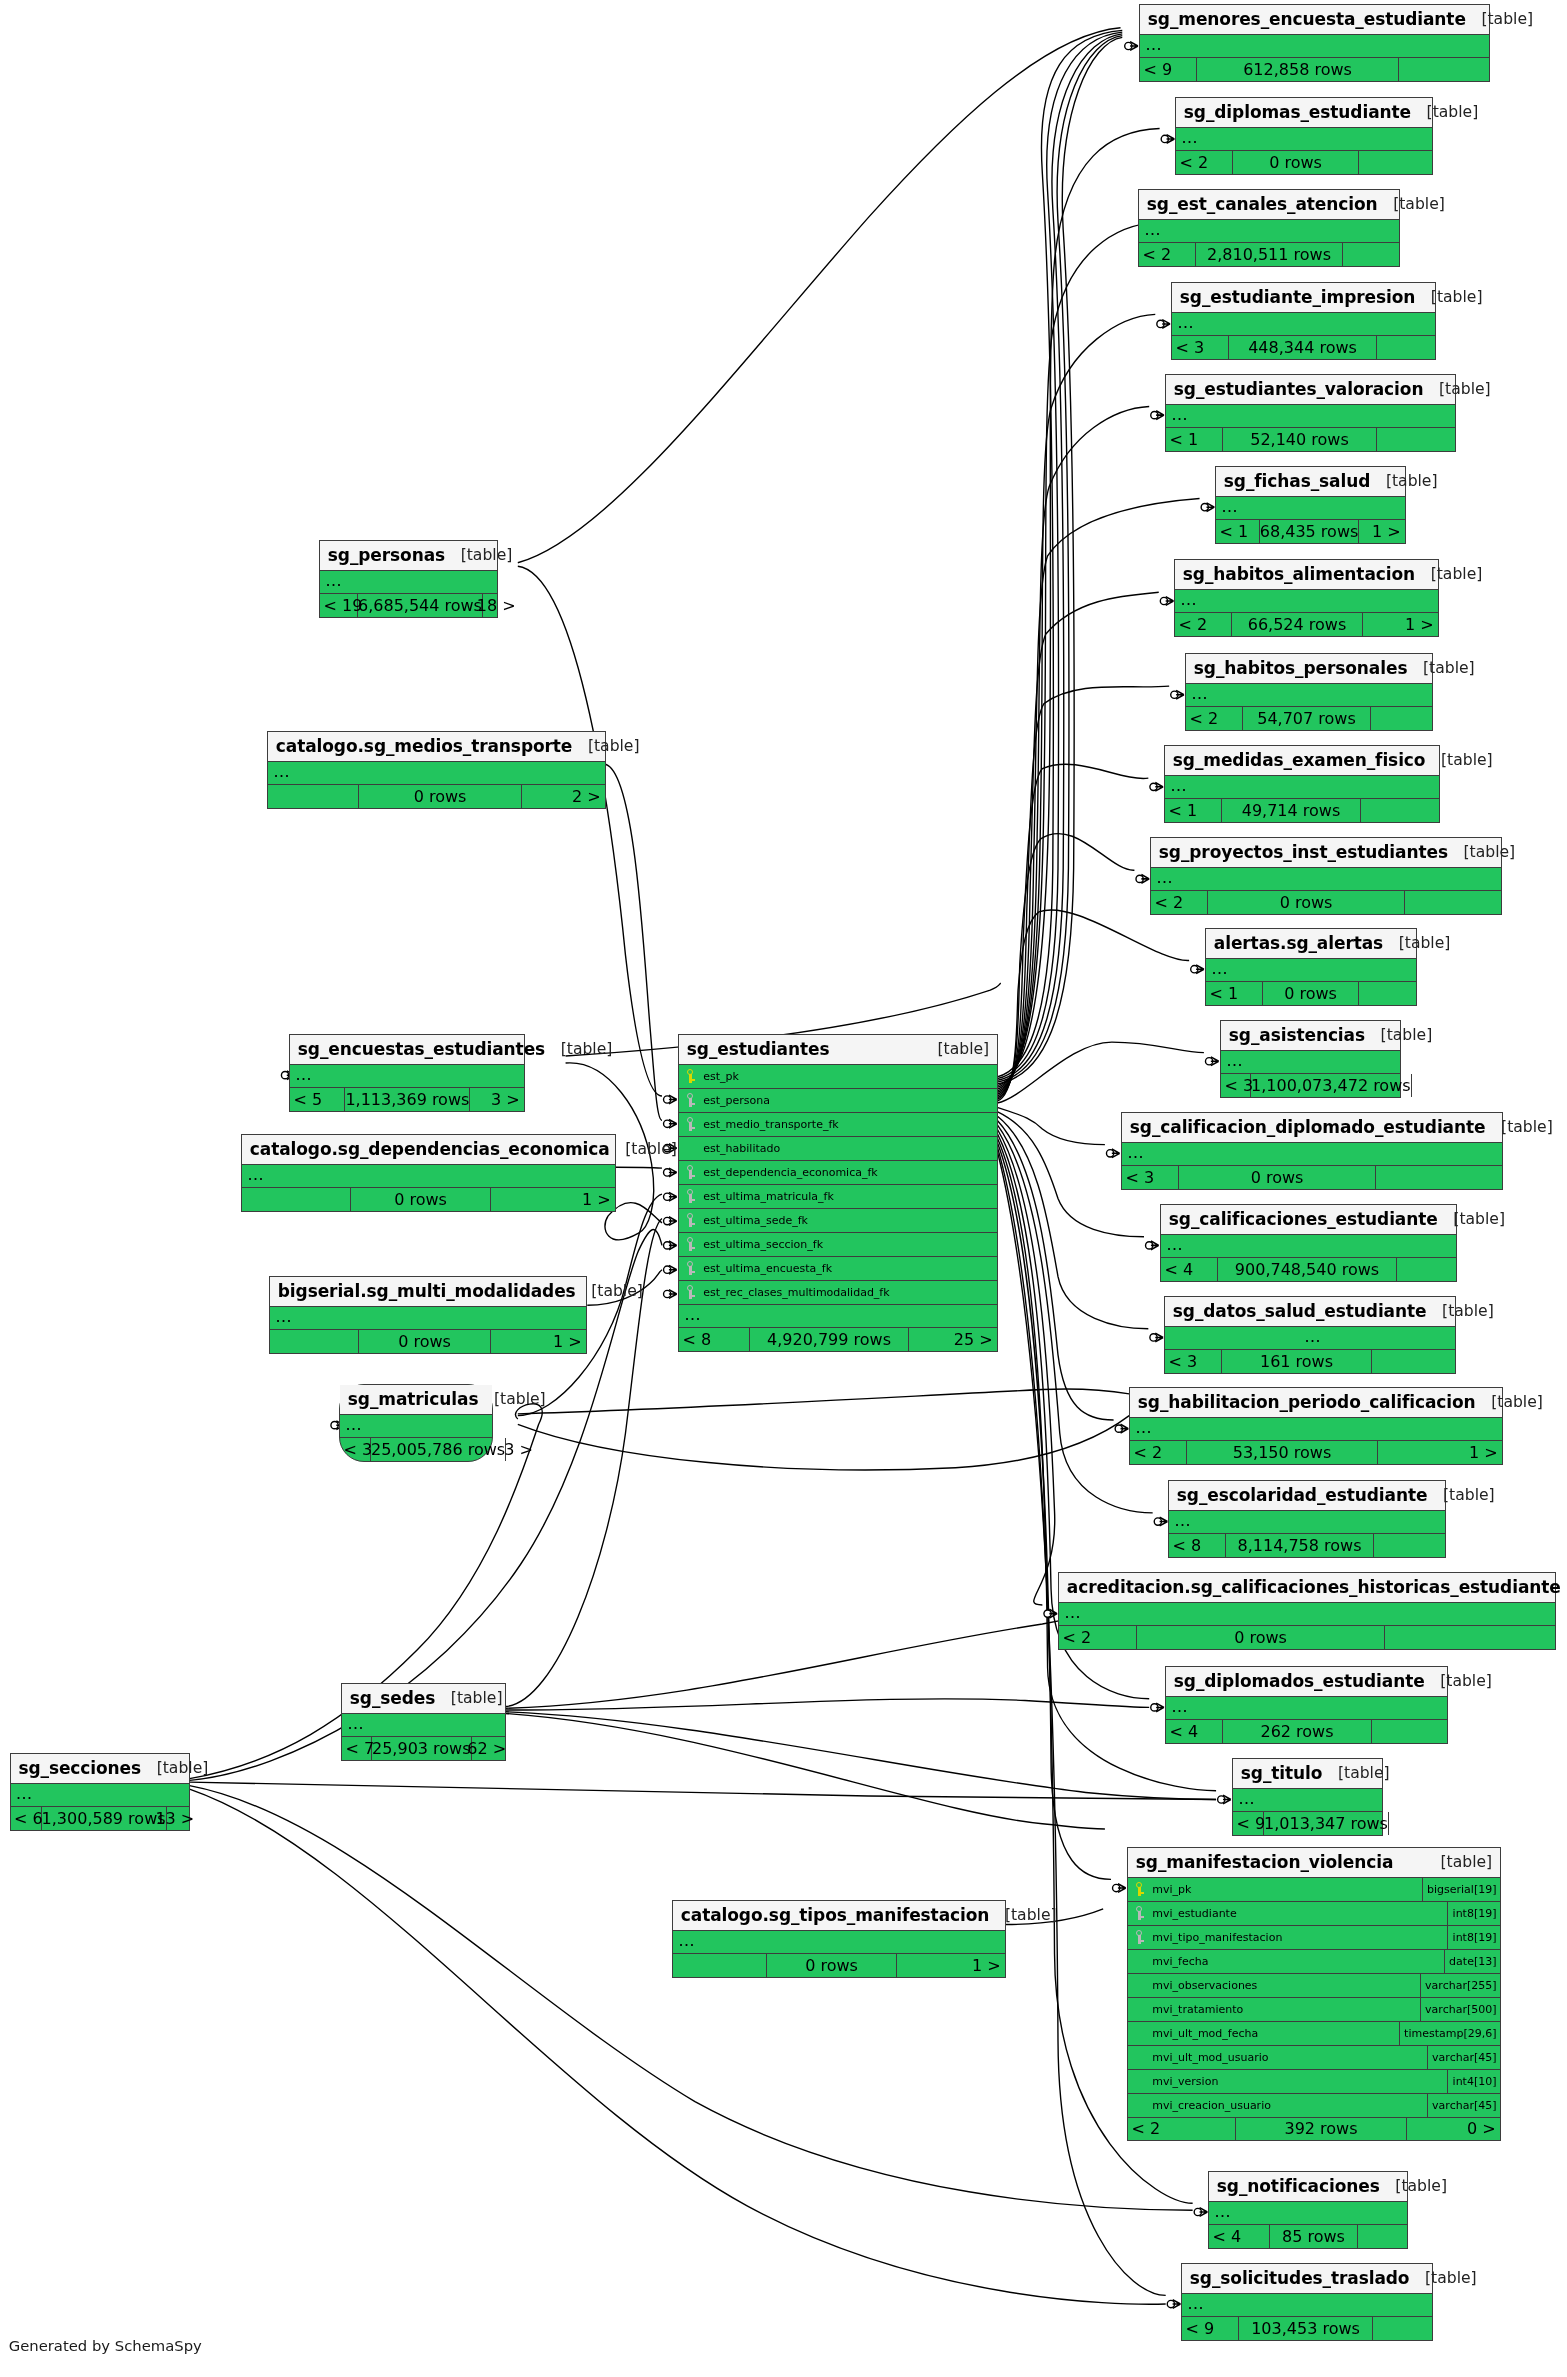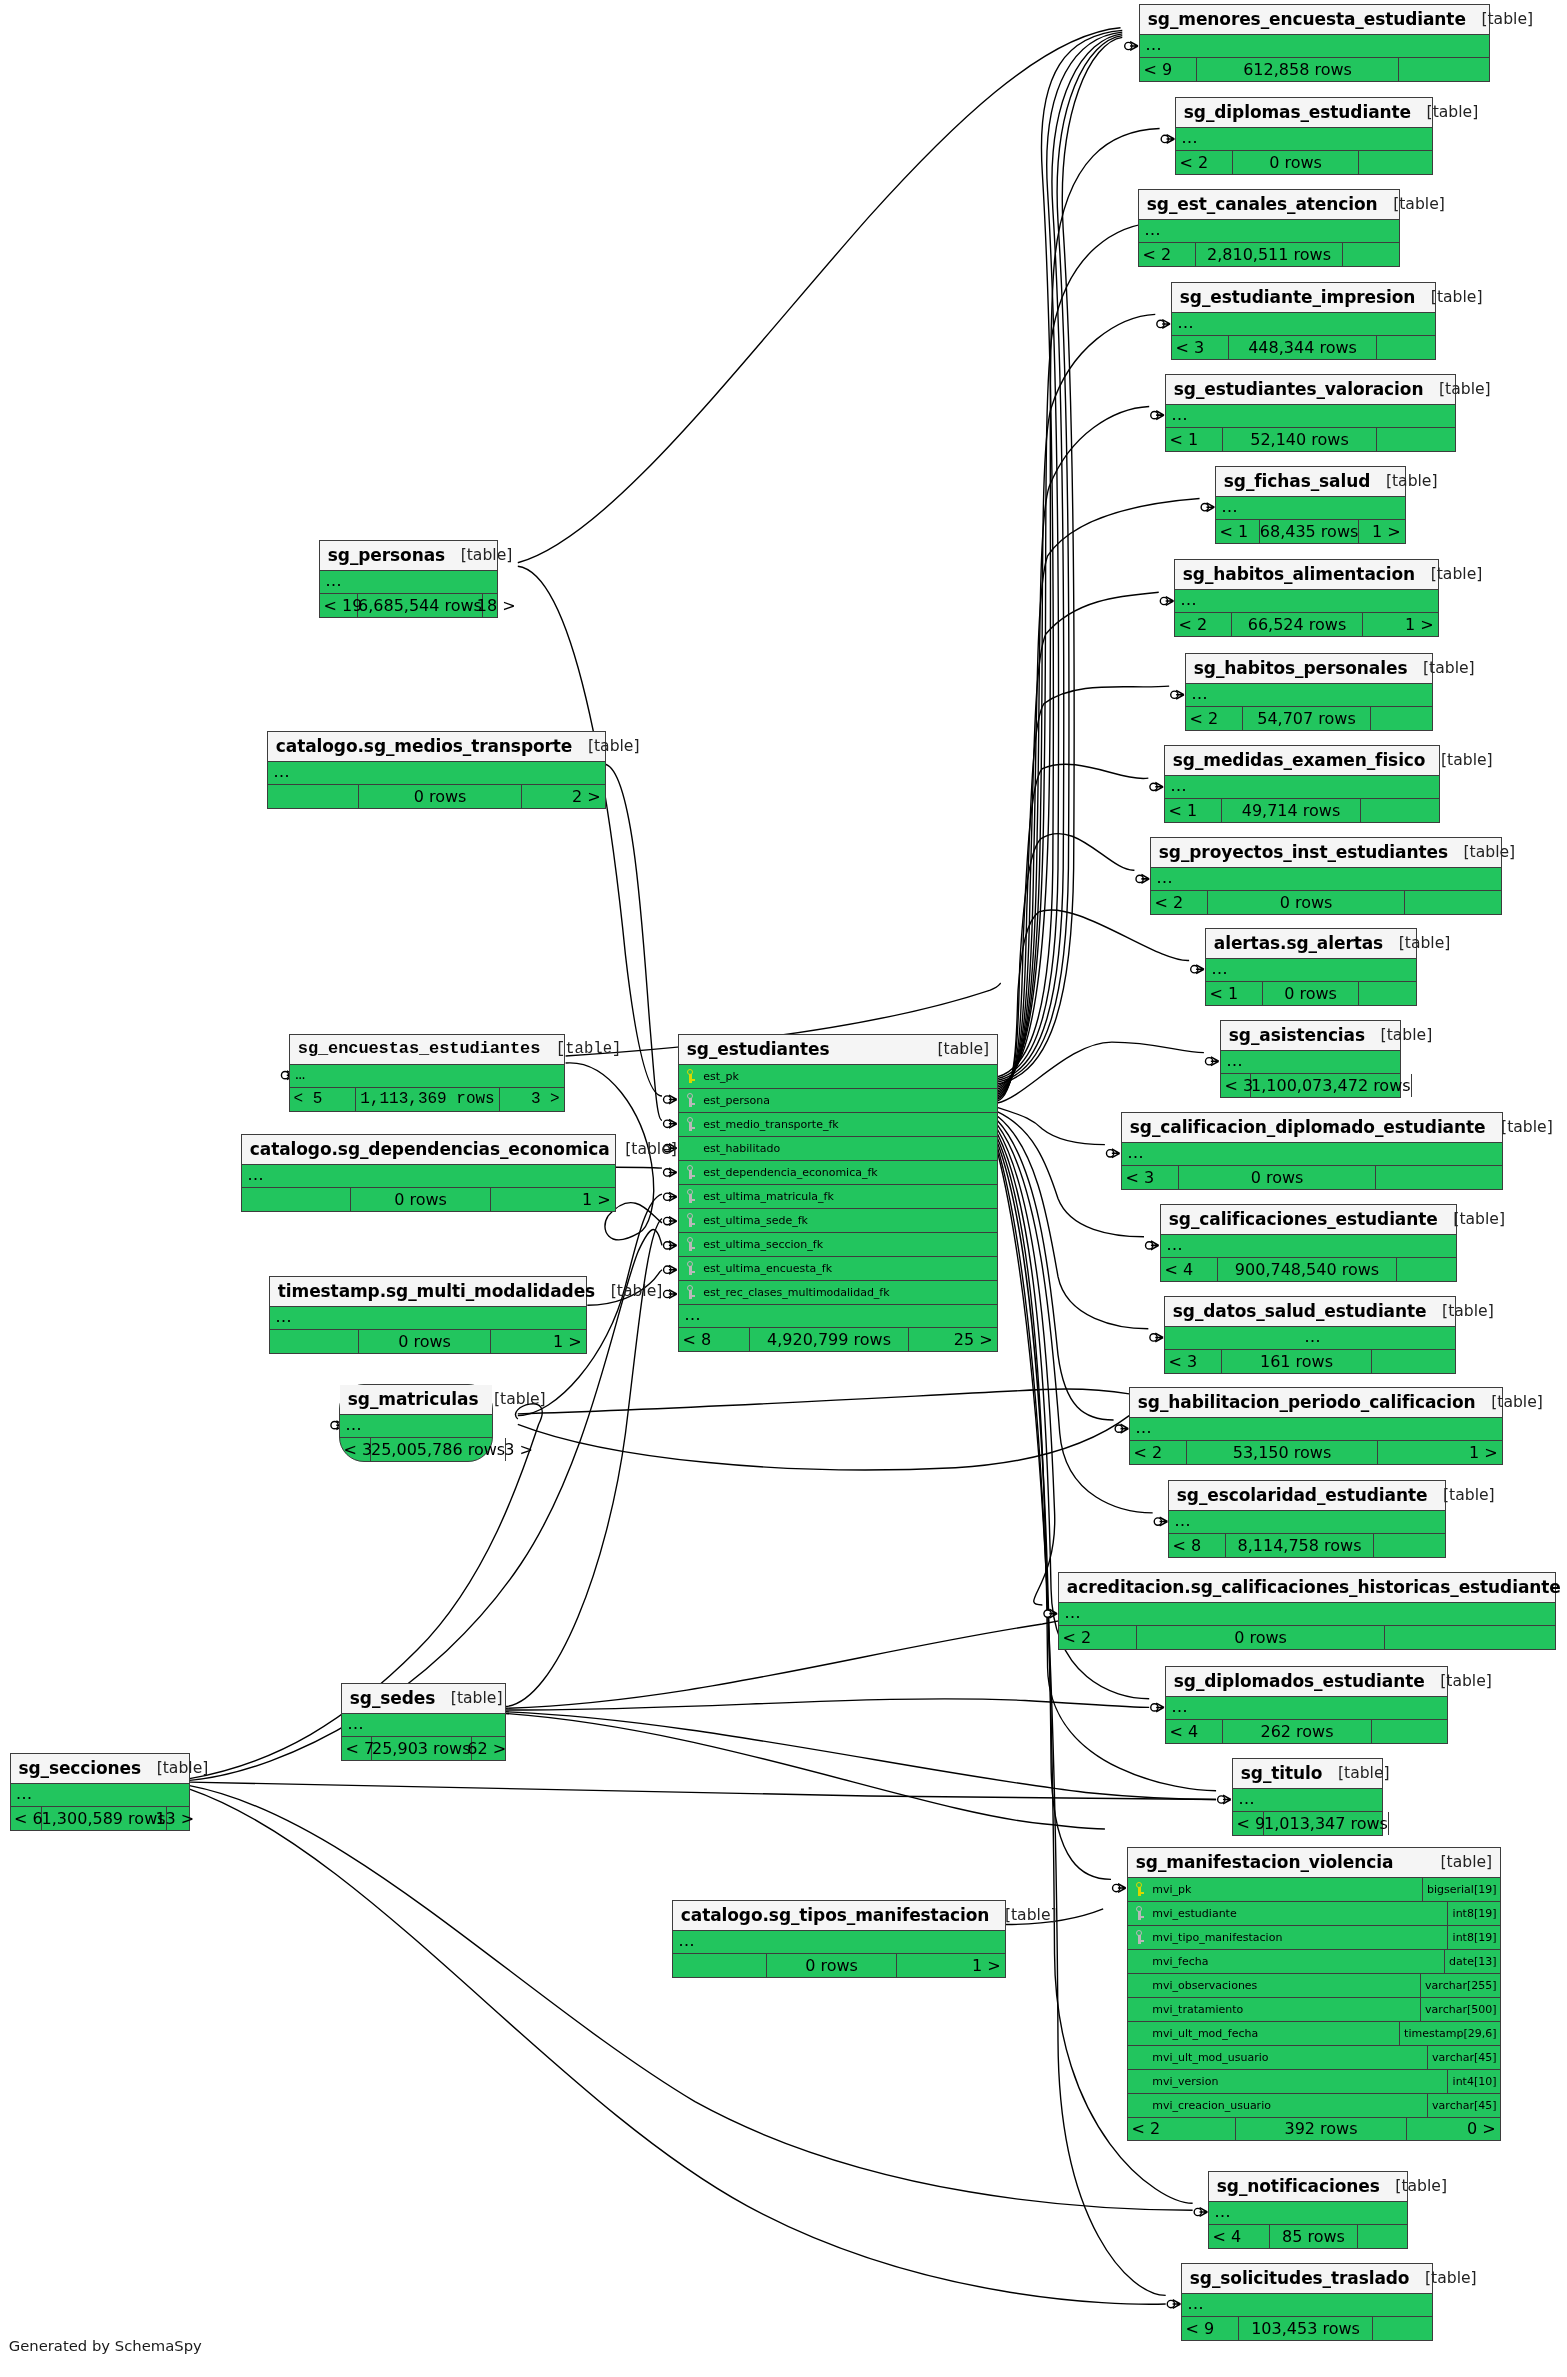--- a/index.html
+++ b/index.html
@@ -726,21 +726,21 @@
         <span class="tname">catalogo.sg_medios_transporte</span>
         <span class="ttag">[table]</span>
       </div>
       <div class="dots">…</div>
       <div class="foot">
         <span class="f1" style="width:91px"></span>
         <span class="f2">0 rows</span>
         <span class="f3" style="width:83px">2 &gt;</span>
       </div>
     </div>
-    <div class="tbl" style="left: 289px; top: 1034px; width: 276px; font-family: Liberation Mono, monospace;">
+    <div class="tbl" style="left: 289px; top: 1034px; width: 236px;">
       <div class="hdr">
         <span class="tname">sg_encuestas_estudiantes</span>
         <span class="ttag">[table]</span>
       </div>
       <div class="dots">…</div>
       <div class="foot">
         <span class="f1" style="width:66px">&lt; 5</span>
         <span class="f2">1,113,369 rows</span>
         <span class="f3" style="width:64px">3 &gt;</span>
       </div>
@@ -752,21 +752,21 @@
       </div>
       <div class="dots">…</div>
       <div class="foot">
         <span class="f1" style="width:109px"></span>
         <span class="f2">0 rows</span>
         <span class="f3" style="width:124px">1 &gt;</span>
       </div>
     </div>
     <div class="tbl" style="left: 269px; top: 1276px; width: 318px;">
       <div class="hdr">
-        <span class="tname">timestamp.sg_multi_modalidades</span>
+        <span class="tname">bigserial.sg_multi_modalidades</span>
         <span class="ttag">[table]</span>
       </div>
       <div class="dots">…</div>
       <div class="foot">
         <span class="f1" style="width:89px"></span>
         <span class="f2">0 rows</span>
         <span class="f3" style="width:95px">1 &gt;</span>
       </div>
     </div>
     <div class="tbl" style="left: 339px; top: 1384px; width: 154px; border-radius: 25px;">

